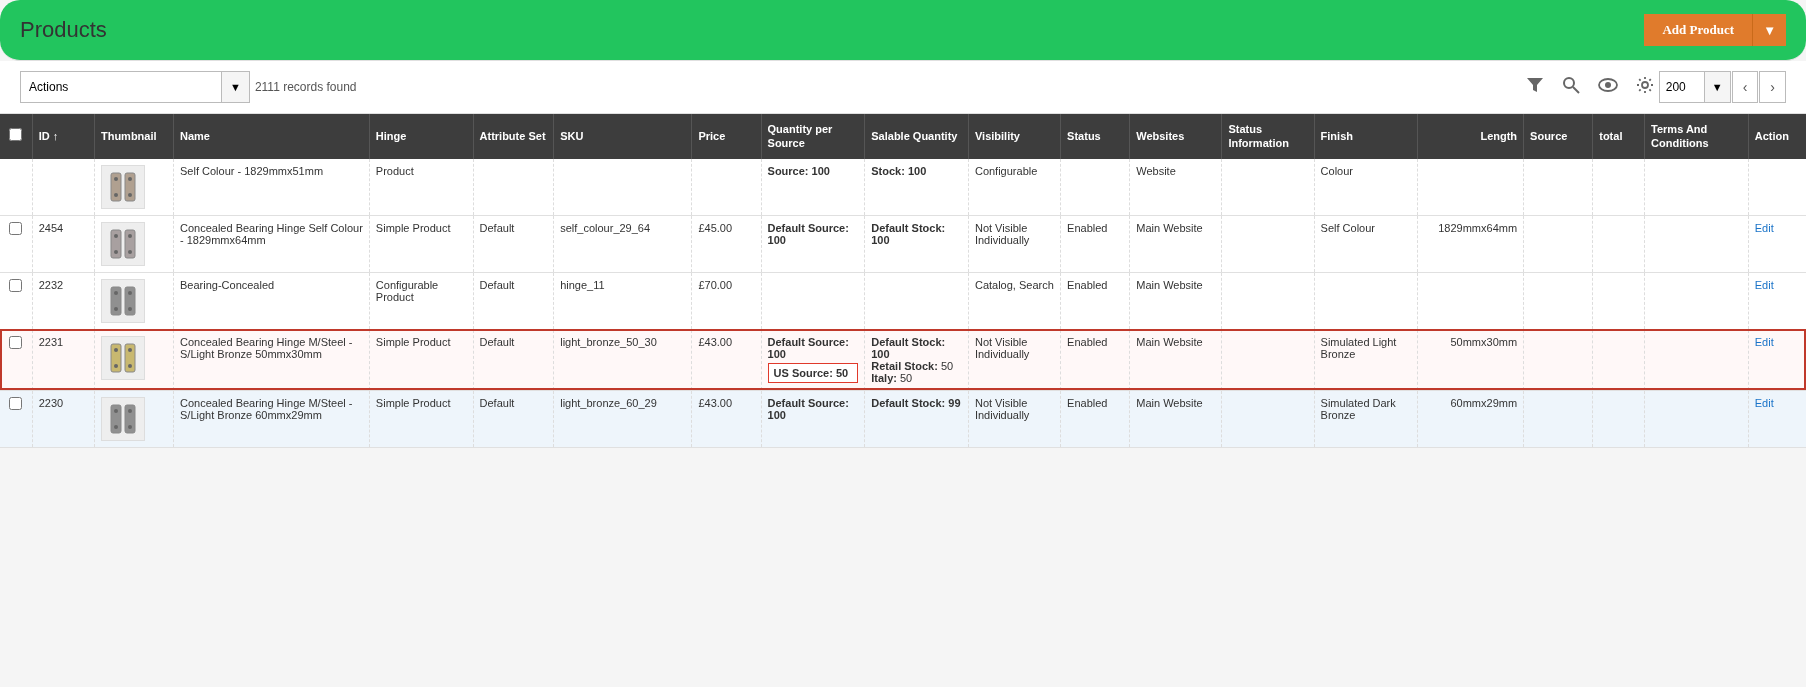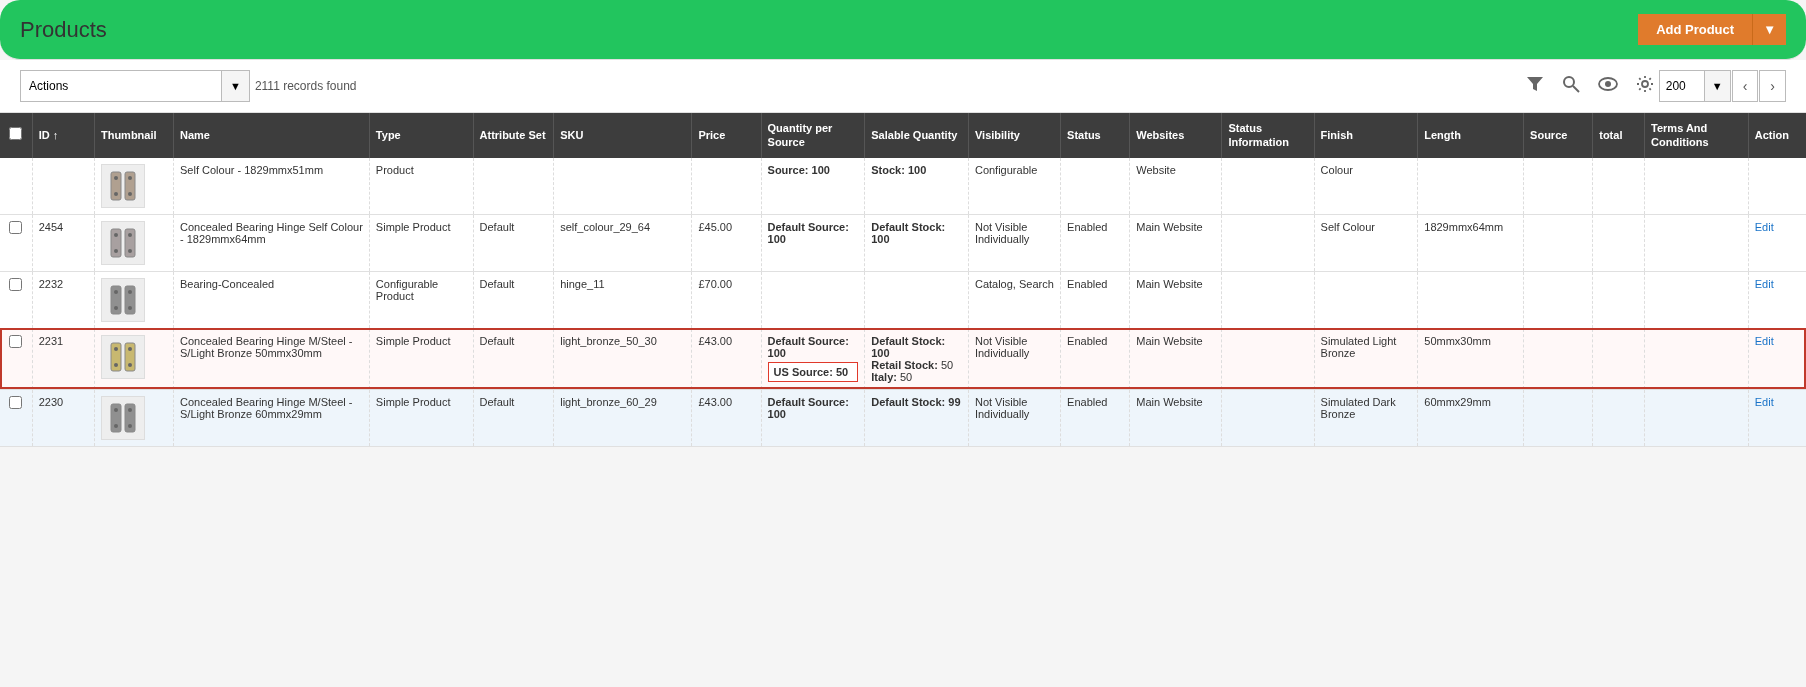--- a/index.html
+++ b/index.html
@@ -6,21 +6,21 @@
     body { font-family: Arial, sans-serif; font-size: 12px; background: #f5f5f5; color: #333; }
 
     .page-header {
       display: flex; align-items: center; justify-content: space-between;
       padding: 14px 20px; background: #22c55e; border-bottom: 1px solid #e0e0e0; border-radius: 20px;
     }
     .page-title { font-size: 22px; font-weight: 300; color: #333; }
     .add-product-btn-group { display: flex; align-items: stretch; }
     .add-product-btn {
       background: #e07b2c; color: #fff; border: none; padding: 8px 18px;
-      font-size: 13px; font-weight: bold; cursor: pointer; border-right: 1px solid #c96a1a;
+      font-size: 13px; font-weight: bold; cursor: pointer; border-right: 1px solid #c96a1a; font-family: Liberation Serif, serif;
     }
     .add-product-dropdown {
       background: #e07b2c; color: #fff; border: none; padding: 8px 10px;
       font-size: 13px; cursor: pointer;
     }
 
     .toolbar {
       display: flex; align-items: center; padding: 10px 20px;
       background: #fff; border-bottom: 1px solid #e0e0e0; gap: 1px;
     }
@@ -77,21 +77,21 @@
     .col-attrset { width: 70px; }
     .col-sku { width: 120px; }
     .col-price { width: 60px; }
     .col-qty { width: 90px; }
     .col-salable { width: 90px; }
     .col-visibility { width: 80px; }
     .col-status { width: 60px; margin-left: 46px; }
     .col-websites { width: 80px; }
     .col-statusinfo { width: 80px; }
     .col-finish { width: 90px; }
-    .col-length { width: 90px; }
+    .col-length { width: 90px; text-align: right; }
     .col-brand { width: 60px; }
     .col-total { width: 45px; }
     .col-terms { width: 90px; }
     .col-action { width: 50px; }
 
     .thumb-img {
       width: 44px; height: 44px; background: #eee; border: 1px solid #ddd;
       display: flex; align-items: center; justify-content: center; overflow: hidden;
     }
     .thumb-img svg { width: 36px; height: 36px; }
@@ -167,21 +167,21 @@
     <thead>
       <tr>
         <th class="checkbox-cell th-checkbox">
           <input type="checkbox" style="">
         </th>
         <th class="col-id">
           <span>ID ↑</span>
         </th>
         <th class="col-thumb">Thumbnail</th>
         <th class="col-name">Name</th>
-        <th class="col-type">Type</th>
+        <th class="col-type">Hinge</th>
         <th class="col-attrset">Attribute Set</th>
         <th class="col-sku">SKU</th>
         <th class="col-price">Price</th>
         <th class="col-qty">Quantity per Source</th>
         <th class="col-salable">Salable Quantity</th>
         <th class="col-visibility">Visibility</th>
         <th class="col-status">Status</th>
         <th class="col-websites">Websites</th>
         <th class="col-statusinfo">Status Information</th>
         <th class="col-finish">Finish</th>

